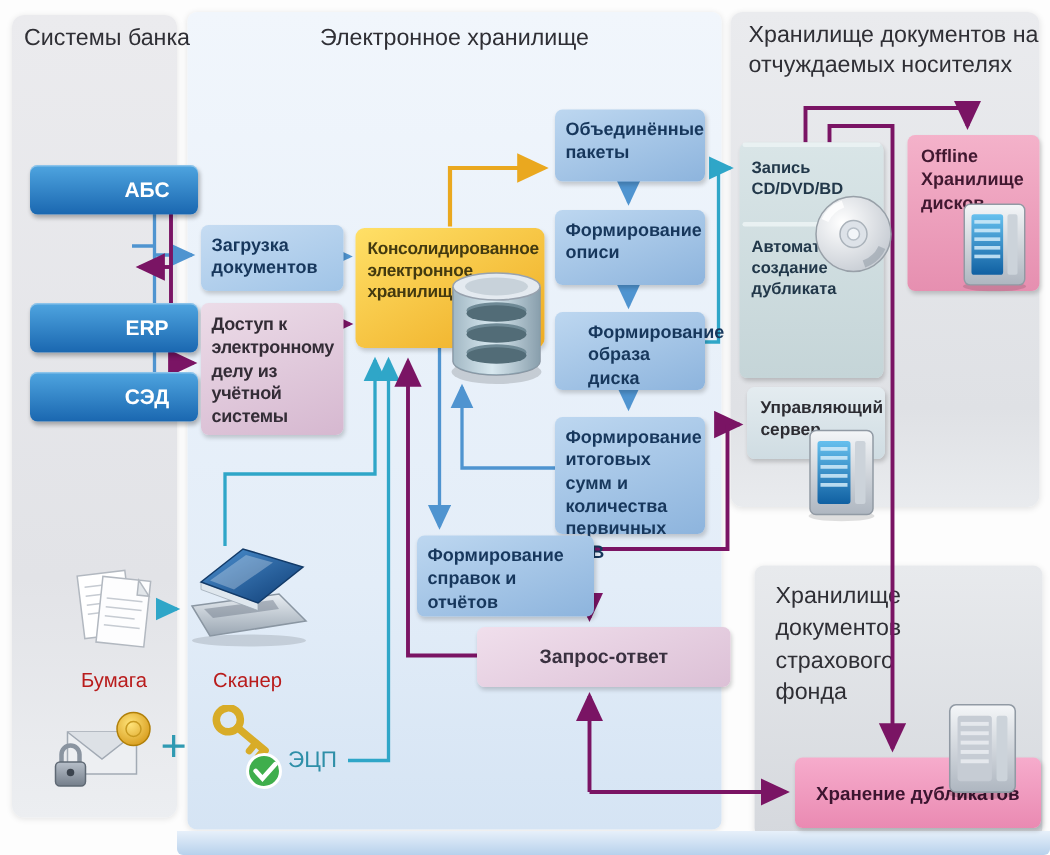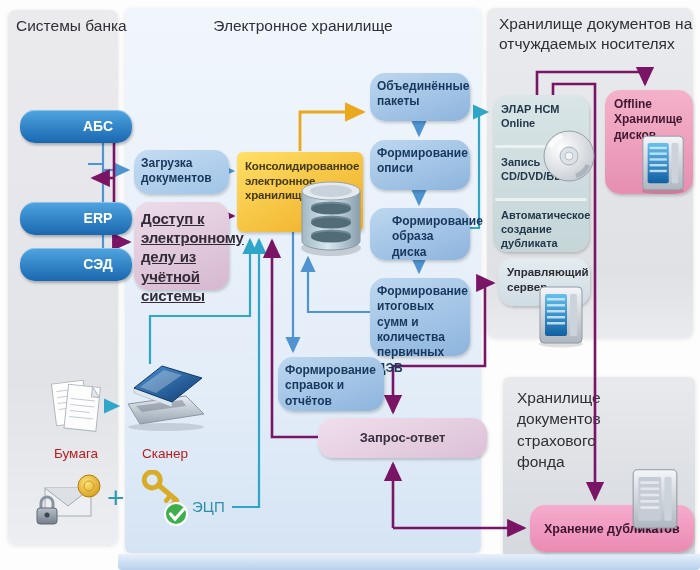--- a/index.html
+++ b/index.html
@@ -13,37 +13,37 @@
   .panel-insurance{left:503px;top:377px;width:192px;height:181px;border-radius:6px;
      background:linear-gradient(180deg,#e8eaed,#d5d8dd);}
   .bottom-strip{position:absolute;left:118px;top:554px;width:582px;height:16px;
      background:linear-gradient(180deg,#e7f0fa,#b7d1ec);border-radius:0 0 4px 4px;}
   .hdr{position:absolute;color:#2f2f35;font-size:15.5px;line-height:1.32;}
   .h-bank{left:16px;top:16px;}
   .h-electronic{left:125px;top:16px;width:356px;text-align:center;}
   .h-removable{left:499px;top:14px;width:196px;}
   .h-insurance{left:517px;top:387px;width:120px;line-height:1.38;}
   .wires{position:absolute;left:0;top:0;z-index:2;}
-  .box{position:absolute;z-index:3;border-radius:15px;box-shadow:1px 2px 3px rgba(0,0,0,.18);
+  .box{position:absolute;z-index:3;border-radius:5px;box-shadow:1px 2px 3px rgba(0,0,0,.18);
        font-weight:bold;line-height:1.28;}
   .sysbtn{left:20px;width:68px;height:33px;background:linear-gradient(180deg,#4fa5e0,#1a67b0);
      color:#fff;font-size:14px;display:flex;align-items:center;justify-content:center;
      box-shadow:inset 0 1px 0 rgba(255,255,255,.35),1px 2px 3px rgba(0,0,0,.28);padding-left:44px;}
   .bluebox{background:linear-gradient(160deg,#bdd7f0,#8db4dd);color:#17375c;font-size:12px;padding:6px 7px;}
   .b-upload{left:134px;top:150px;width:95px;height:44px;background:linear-gradient(160deg,#c6dcf2,#a0c4e7);box-sizing:border-box;}
   .b-access{left:134px;top:202px;width:95px;height:88px;background:linear-gradient(160deg,#ecdce8,#d6b8d0);
-     color:#332c36;font-size:15px;letter-spacing:-.2px;padding:7px;box-sizing:border-box;text-decoration:underline;}
+     color:#332c36;font-size:12px;letter-spacing:-.2px;padding:7px;box-sizing:border-box;}
   .b-consolidated{left:237px;top:152px;width:126px;height:80px;border-radius:6px;
      background:linear-gradient(150deg,#ffe067,#eeab22);color:#433a10;font-size:11.5px;
      letter-spacing:-.2px;padding:7px 2px 7px 8px;box-sizing:border-box;}
   .b-packets{left:370px;top:73px;width:100px;height:48px;box-sizing:border-box;}
   .b-inventory{left:370px;top:140px;width:100px;height:50px;box-sizing:border-box;}
   .b-diskimage{left:370px;top:208px;width:100px;height:52px;box-sizing:border-box;padding-left:22px;}
   .b-totals{left:370px;top:278px;width:100px;height:78px;box-sizing:border-box;}
-  .b-reports{left:278px;top:357px;width:106px;height:54px;box-sizing:border-box;}
+  .b-reports{left:278px;top:357px;width:118px;height:54px;box-sizing:border-box;}
   .b-request{left:318px;top:418px;width:169px;height:40px;background:linear-gradient(160deg,#f0dfec,#dcc0d6);
      color:#3a3140;font-size:13px;display:flex;align-items:center;justify-content:center;}
   .b-elar{left:493px;top:95px;width:96px;height:157px;background:linear-gradient(180deg,#d9e5e7,#c5d5d8);
      color:#22384a;font-size:11px;box-sizing:border-box;}
   .elar-sec{padding:7px 6px 6px 8px;height:37px;}
   .elar-div{height:3px;background:#e9f1f2;margin:0 2px;border-radius:2px;}
   .b-mgmt{left:498px;top:258px;width:92px;height:48px;background:linear-gradient(180deg,#e4ecf0,#cfdce2);
      color:#2c2c32;font-size:11.5px;padding:7px 6px 6px 9px;box-sizing:border-box;}
   .b-offline{left:605px;top:90px;width:88px;height:104px;background:linear-gradient(180deg,#f4b2ca,#e68fb0);
      color:#411830;font-size:12px;padding:7px 6px 6px 9px;box-sizing:border-box;}
@@ -163,21 +163,20 @@
   <div class="box b-access">Доступ к электронному делу из учётной системы</div>
   <div class="box b-consolidated">Консолидированное электронное хранилище</div>
   <div class="box bluebox b-packets">Объединённые пакеты</div>
   <div class="box bluebox b-inventory">Формирование описи</div>
   <div class="box bluebox b-diskimage">Формирование образа диска</div>
   <div class="box bluebox b-totals">Формирование итоговых сумм и количества первичных ДЭВ</div>
   <div class="box bluebox b-reports">Формирование справок и отчётов</div>
   <div class="box b-request">Запрос-ответ</div>
 
   <div class="box b-elar">
-    <div class="elar-sec">ЭЛАР НСМ Online</div>
     <div class="elar-div"></div>
     <div class="elar-sec">Запись CD/DVD/BD</div>
     <div class="elar-div"></div>
     <div class="elar-sec">Автоматическое создание дубликата</div>
   </div>
 
   <div class="box b-mgmt">Управляющий сервер</div>
   <div class="box b-offline">Offline Хранилище дисков</div>
   <div class="box b-duplicates">Хранение дубликатов</div>
 

